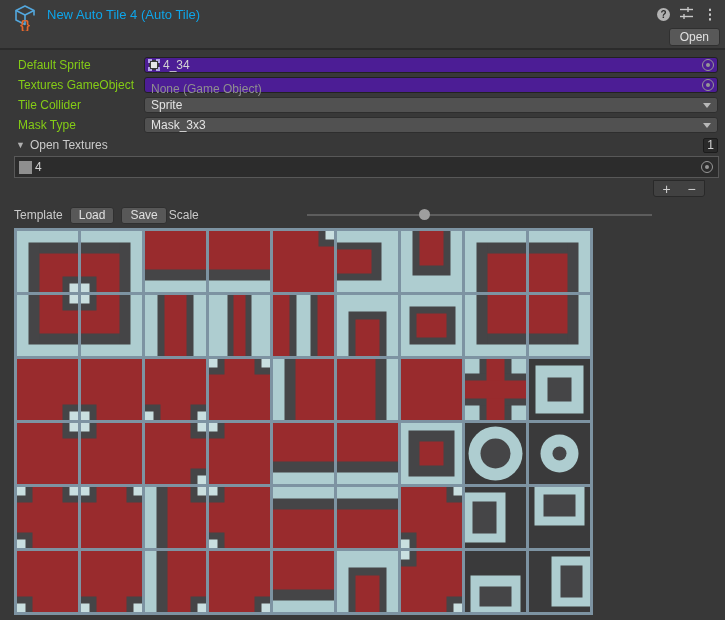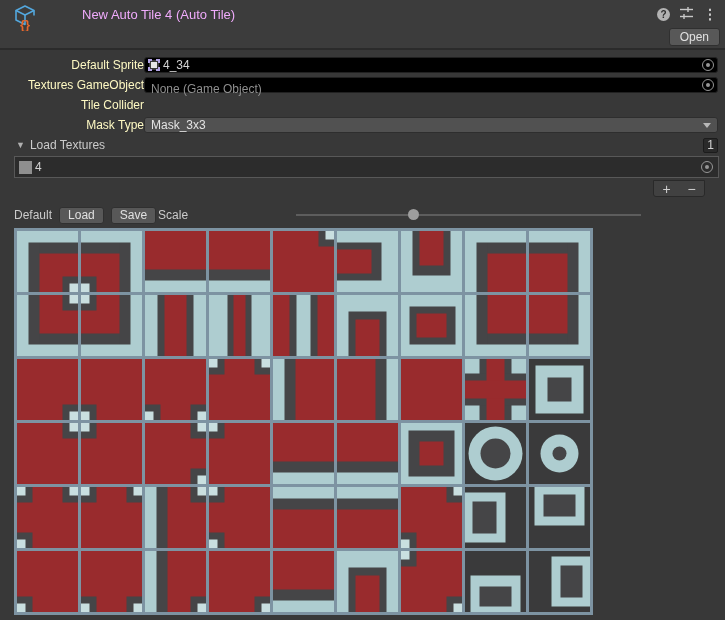--- a/index.html
+++ b/index.html
@@ -11,36 +11,36 @@
     color:#cbcbcb;
     overflow:hidden;
     -webkit-font-smoothing:antialiased;
   }
   .window { width:725px; height:620px; background:#383838; position:relative; }
 
   
   .titlebar { background:#3c3c3c; border-bottom:2px solid #2b2b2b; }
   .header { height:28px; display:flex; align-items:center; padding:0 8px 0 12px; }
   .asset-icon { width:28px; height:28px; flex:none; margin-right:7px; margin-top:6px; }
-  .title { font-size:13px; color:#f0abfc; flex:1; white-space:nowrap;margin-left:35px; }
+  .title { font-size:13px; color:#0ea5e9; flex:1; white-space:nowrap; }
   .header-icons { display:flex; align-items:center; gap:9px; }
   .help-icon { width:13px; height:13px; border-radius:50%; background:#b3b3b3; color:#2d2d2d;
     font-size:10px; font-weight:bold; display:flex; align-items:center; justify-content:center; }
   .kebab { color:#c8c8c8; font-size:14px; font-weight:bold; line-height:1; letter-spacing:0; }
   .subheader { height:20px; display:flex; justify-content:flex-end; align-items:flex-start; padding:0 5px 2px 0; }
 
   .btn { background:#585858; border:1px solid #303030; border-radius:3px; color:#e0e0e0;
     font-family:inherit; font-size:12px; height:18px; padding:0 10px; line-height:15px; cursor:default; }
   .btn.small { height:17px; padding:0 8px; }
 
   
   .fields { padding-top:6px; }
   .frow { display:flex; align-items:center; height:18px; margin:0 7px 2px 18px; }
-  .flabel { width:126px; flex:none; color:#fef9c3; white-space:nowrap; overflow:hidden;text-align:right; }
-  .objfield { flex:1; height:16px; background:#000000; border:1px solid #212121; border-radius:3px;
+  .flabel { width:126px; flex:none; color:#84cc16; white-space:nowrap; overflow:hidden; }
+  .objfield { flex:1; height:16px; background:#4c1d95; border:1px solid #212121; border-radius:3px;
     display:flex; align-items:center; padding:0 3px 0 3px; color:#d2d2d2; min-width:0; }
   .objfield .val { margin-left:3px; line-height:14px; }
   .dim { color:#8f8f8f;margin-top:8px; }
   .sprite-mini { width:12px; height:12px; flex:none; }
   .picker { margin-left:auto; width:12px; height:12px; flex:none; border:1px solid #969696;
     border-radius:50%; position:relative; }
   .picker::after { content:""; position:absolute; left:3px; top:3px; width:4px; height:4px;
     border-radius:50%; background:#969696; }
   .dropdown { flex:1; height:16px; background:#515151; border:1px solid #2e2e2e; border-radius:3px;
     display:flex; align-items:center; padding-left:6px; color:#e3e3e3; }
@@ -138,53 +138,57 @@
     <div class="frow">
       <span class="flabel">Textures GameObject</span>
       <div class="objfield">
         <span class="val dim">None (Game Object)</span>
         <span class="picker"></span>
       </div>
     </div>
 
     <div class="frow">
       <span class="flabel">Tile Collider</span>
+      <div class="dropdown">
+        <span>Sprite</span>
+        <span class="dd-arrow"></span>
+      </div>
     </div>
 
     <div class="frow">
       <span class="flabel">Mask Type</span>
       <div class="dropdown">
         <span>Mask_3x3</span>
         <span class="dd-arrow"></span>
       </div>
     </div>
 
     <div class="frow" style="margin-left:16px;">
       <span class="foldout-tri">▼</span>
-      <span>Load Textures</span>
+      <span>Open Textures</span>
       <span class="count-field">1</span>
     </div>
 
     <div class="tex-item">
       <span class="tex-thumb"></span>
       <span class="tex-name">4</span>
       <span class="picker"></span>
     </div>
 
     <div class="list-footer">
       <div class="footer-box">
         <button class="footer-btn">+</button>
         <button class="footer-btn">−</button>
       </div>
     </div>
 
   </div>
 
   <div class="template-row">
-    <span class="lbl">Default</span>
+    <span class="lbl">Template</span>
     <button class="btn small">Load</button>
     <button class="btn small">Save</button>
     <span class="lbl scale-lbl">Scale</span>
     <div class="slider">
       <div class="slider-track"></div>
       <div class="slider-handle" id="scale-handle" style="left: calc(34% - 5px);"></div>
     </div>
   </div>
 
   <div class="tileset">

